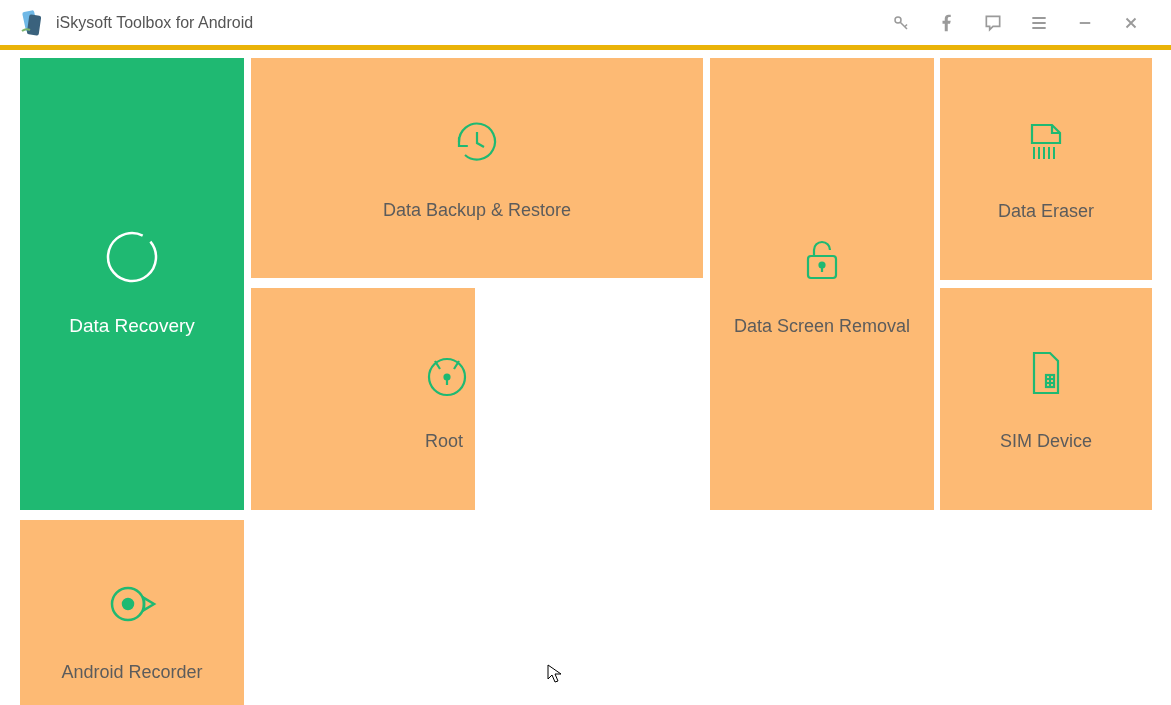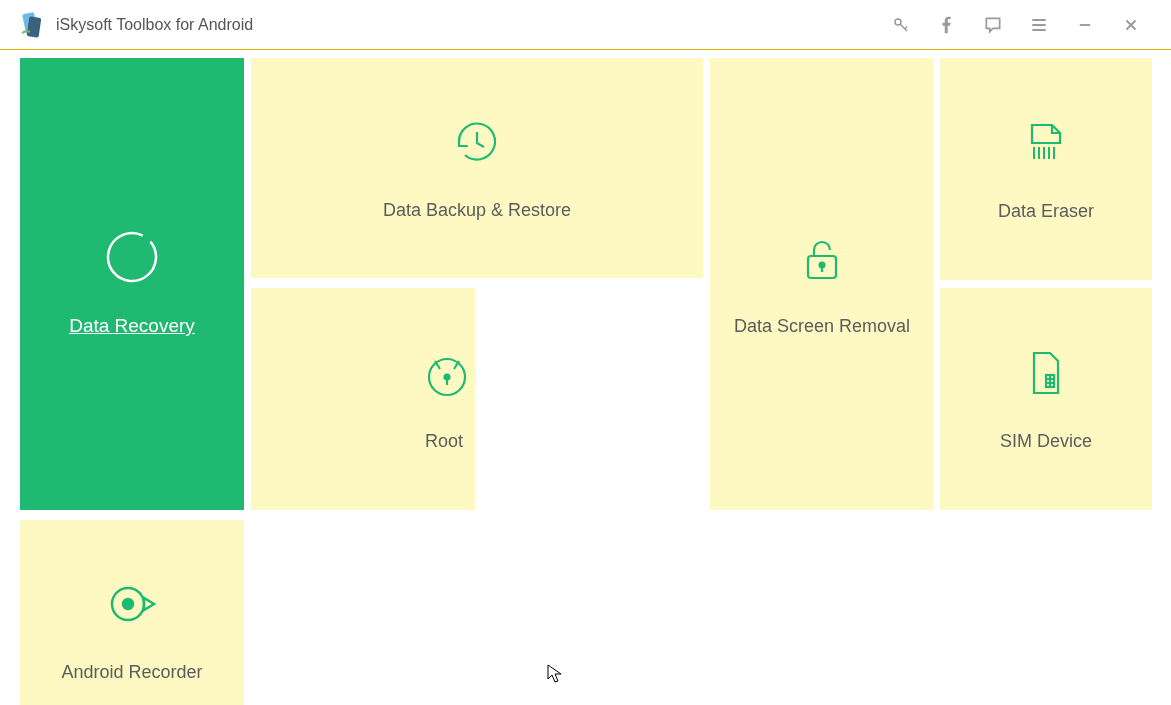--- a/index.html
+++ b/index.html
@@ -9,21 +9,21 @@
     font-family: "Segoe UI", Arial, sans-serif;
     background: #ffffff;
     color: #6b6b6b;
     overflow: hidden;
   }
   .titlebar {
     height: 50px;
     display: flex;
     align-items: center;
     padding: 0 20px 0 18px;
-    border-bottom: 1px solid #eab308;
+    border-bottom: 5px solid #eab308;
   }
   .titlebar .logo {
     width: 28px; height: 28px;
     margin-right: 10px;
     display: flex; align-items: center; justify-content: center;
   }
   .titlebar .title {
     font-size: 16px;
     color: #555;
   }
@@ -39,21 +39,21 @@
   .titlebar .tbtn svg { stroke: #9a9a9a; }
 
   .grid {
     position: relative;
     width: 100%;
     height: calc(100% - 50px);
     background: #ffffff;
   }
   .card {
     position: absolute;
-    background: #fef9c3;
+    background: #fdba74;
     display: flex;
     flex-direction: column;
     align-items: center;
     justify-content: center;
     cursor: pointer;
   }
   .card.primary {
     background: #1fb972;
     color: #ffffff;
   }
@@ -61,21 +61,21 @@
     margin-bottom: 28px;
     display: flex; align-items: center; justify-content: center;
   }
   .card .label {
     font-size: 18px;
     text-align: center;
     line-height: 1.35;
     padding: 0 12px;
     color: #5c5c5c;
   }
-  .card.primary .label { color: #ffffff; font-size: 19px; text-decoration: underline; }
+  .card.primary .label { color: #ffffff; font-size: 19px; }
 
   
   .card.recovery    { left: 20px;  top: 8px;  width: 224px; height: 452px; }
   .card.backup      { left: 251px; top: 8px;  width: 452px; height: 220px; }
   .card.root        { left: 251px; top: 238px; width: 224px; height: 222px; align-items: flex-end; }
   .card.extract     { left: 481px; top: 238px; width: 222px; height: 222px; }
   .card.lockscreen  { left: 710px; top: 8px;  width: 224px; height: 452px; }
   .card.eraser      { left: 940px; top: 8px;  width: 212px; height: 222px; }
   .card.simunlock   { left: 940px; top: 238px; width: 212px; height: 222px; }
   .card.screenrec   { left: 20px;  top: 470px; width: 224px; height: 220px; }

